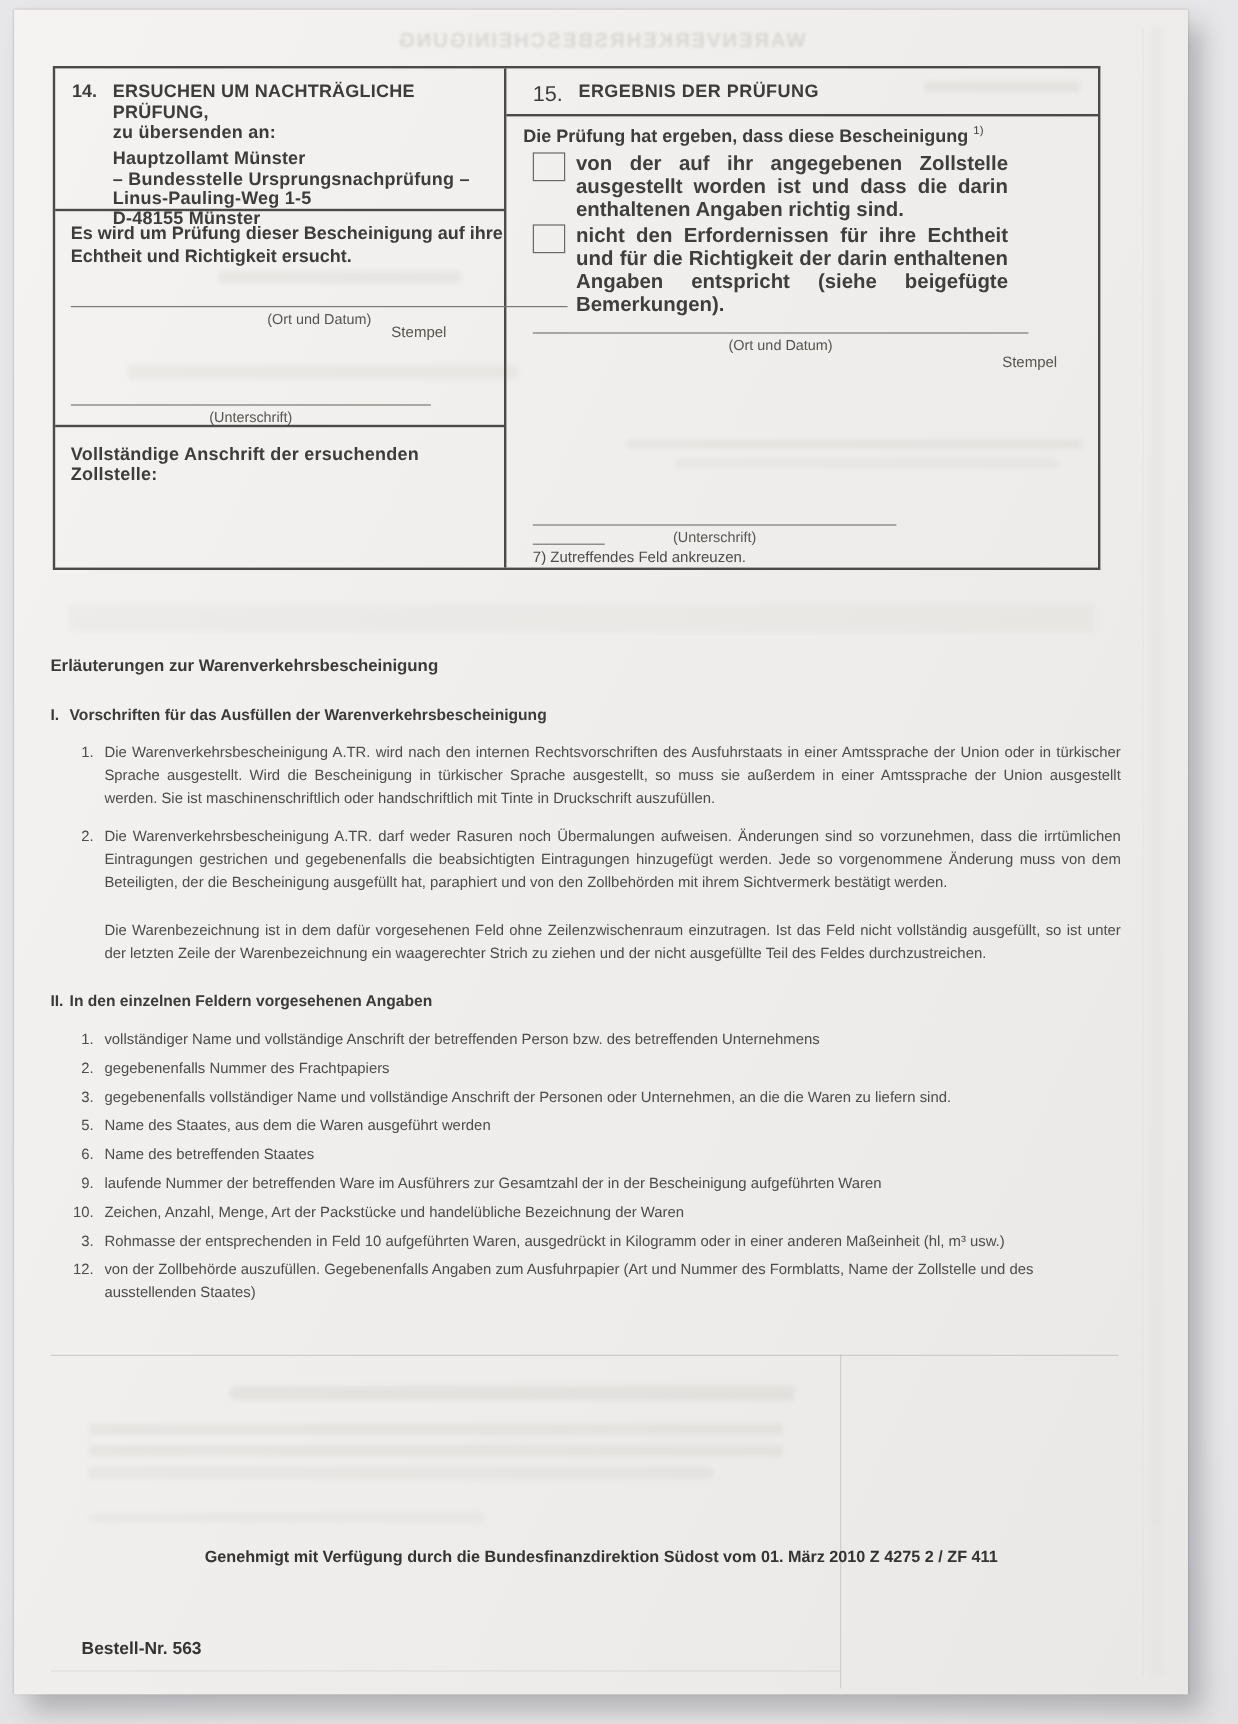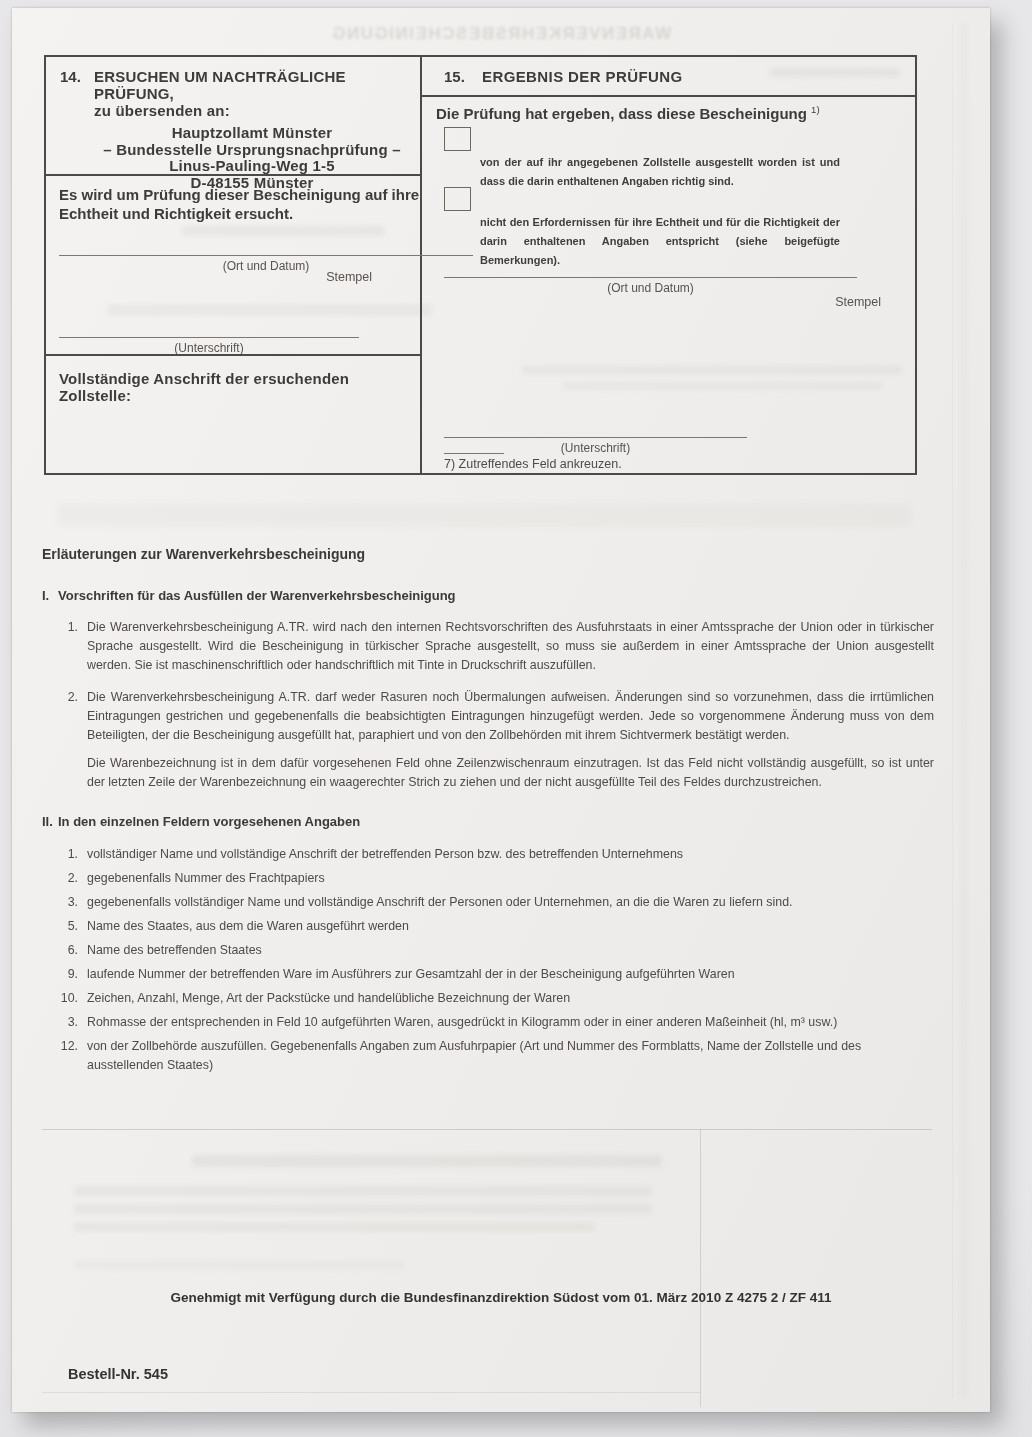--- a/index.html
+++ b/index.html
@@ -32,74 +32,74 @@
     border:2px solid #4c4a48; display:flex; z-index:2; color:#3e3c3a;
   }
   .pane-left  { width:376px; border-right:2px solid #4c4a48; position:relative; }
   .pane-right { flex:1; position:relative; }
 
   .bold15 { font-weight:bold; font-size:15px; line-height:17px; letter-spacing:.2px; color:#3e3c3a; }
 
   .b14-head { position:absolute; top:0; left:0; right:0; height:119px;
               border-bottom:2px solid #4c4a48; padding:11px 10px 0 14px; display:flex; }
   .b14-num  { width:34px; flex:none; font-weight:bold; font-size:15px; }
-  .b14-addr { margin-top:6px;text-align:center; }
+  .b14-addr { margin-top:6px; }
   .b14-addr div { line-height:16.5px; }
 
   .b14-request-text { position:absolute; top:128px; left:13px; width:412px;
                       font-weight:bold; font-size:15px; line-height:19px; }
   .sigline  { position:absolute; border-top:1px solid #7b7archive772f; border-top:1px solid #7b7772; height:0; }
   .siglabel { position:absolute; font-size:12px; color:#57534f; text-align:center; }
   .stempel-label { position:absolute; font-size:12.5px; color:#57534f; }
 
   .l-ort14   { top:198px; left:13px; width:414px; }
   .lb-ort14  { top:202px; left:13px; width:414px; }
   .st14      { top:213px; right:48px; }
   .l-unt14   { top:280px; left:13px; width:300px; }
   .lb-unt14  { top:284px; left:13px; width:300px; }
 
   .b14-addrsec { position:absolute; top:297px; left:0; right:0; bottom:0;
                  border-top:2px solid #4c4a48; padding:14px 14px 0 13px; }
 
   .b15-head { position:absolute; top:0; left:0; right:0; height:40px;
               border-bottom:2px solid #4c4a48; padding:11px 0 0 22px; display:flex; }
-  .b15-num  { width:38px; flex:none; font-weight:bold; font-size:15px; }
+  .b15-num  { width:38px; flex:none; font-weight:normal; font-size:18px; }
   .b15-title{ font-weight:bold; font-size:15px; letter-spacing:.4px; }
 
   .b15-intro { position:absolute; top:47px; left:14px; width:410px;
                font-weight:bold; font-size:15px; }
   .b15-intro sup { font-size:9.5px; font-weight:normal; }
 
   .opt { position:absolute; left:22px; width:402px; display:flex; }
   .opt1 { top:70px; } .opt2 { top:130px; }
   .checkbox { flex:none; width:27px; height:24px; border:1.5px solid #6b6763;
               background:transparent; margin-right:9px; }
-  .opt-text { font-weight:bold; font-size:11px; line-height:19px; text-align:justify;
-              width:360px; color:#403e3c;margin-top:26px; }
+  .opt-text { font-weight:bold; font-size:17px; line-height:19px; text-align:justify;
+              width:360px; color:#403e3c; }
 
   .l-ort15  { top:220px; left:22px; width:413px; }
   .lb-ort15 { top:224px; left:22px; width:413px; }
   .st15     { top:238px; right:34px; }
   .l-unt15  { top:380px; left:22px; width:303px; }
   .lb-unt15 { top:384px; left:22px; width:303px; }
   .fn-line  { top:396px; left:22px; width:60px; }
   .footnote { position:absolute; top:400px; left:22px; font-size:12.5px; color:#4e4b48; }
 
   
   .notes { position:absolute; left:30px; top:537px; width:892px; z-index:2;
            font-size:12.4px; line-height:19px; color:#4e4b49; }
   .n-title { text-align:left; font-weight:bold; font-size:14px; color:#3c3a38; }
   .n-sec-head { display:flex; font-weight:bold; font-size:13px; color:#3c3a38; }
   .n-sec1-head { margin-top:22px; }
   .n-sec2-head { margin-top:20px; }
   .n-sec-head .rn { width:16px; flex:none; }
   .n-item { display:grid; grid-template-columns:36px 1fr; column-gap:9px; margin-top:13px; }
   .n-item .n-num { text-align:right; }
   .n-item p { text-align:justify; }
-  .n-item p + p { margin-top:9px; }
+  .n-item p + p { margin-top:21px; }
   .n-list { margin-top:14px; }
   .n-li { display:grid; grid-template-columns:36px 1fr; column-gap:9px; margin-bottom:5px; }
   .n-li .n-num { text-align:right; }
 
   
   .approval { position:absolute; left:0; right:0; top:1282px; text-align:center;
               font-weight:bold; font-size:13.5px; color:#353331; z-index:2; }
   .order-no { position:absolute; left:56px; top:1358px; font-weight:bold;
               font-size:14.5px; color:#353331; z-index:2; }
 </style>
@@ -249,16 +249,16 @@
           <p>Rohmasse der entsprechenden in Feld 10 aufgeführten Waren, ausgedrückt in Kilogramm oder in einer anderen Maßeinheit (hl, m³ usw.)</p>
         </div>
         <div class="n-li">
           <span class="n-num">12.</span>
           <p>von der Zollbehörde auszufüllen. Gegebenenfalls Angaben zum Ausfuhrpapier (Art und Nummer des Formblatts, Name der Zollstelle und des ausstellenden Staates)</p>
         </div>
       </div>
     </div>
 
     <div class="approval">Genehmigt mit Verfügung durch die Bundesfinanzdirektion Südost vom 01. März 2010 Z 4275 2 / ZF 411</div>
-    <div class="order-no">Bestell-Nr. 545</div>
+    <div class="order-no">Bestell-Nr. 563</div>
 
   </div>
 </div>
 
 </body></html>

